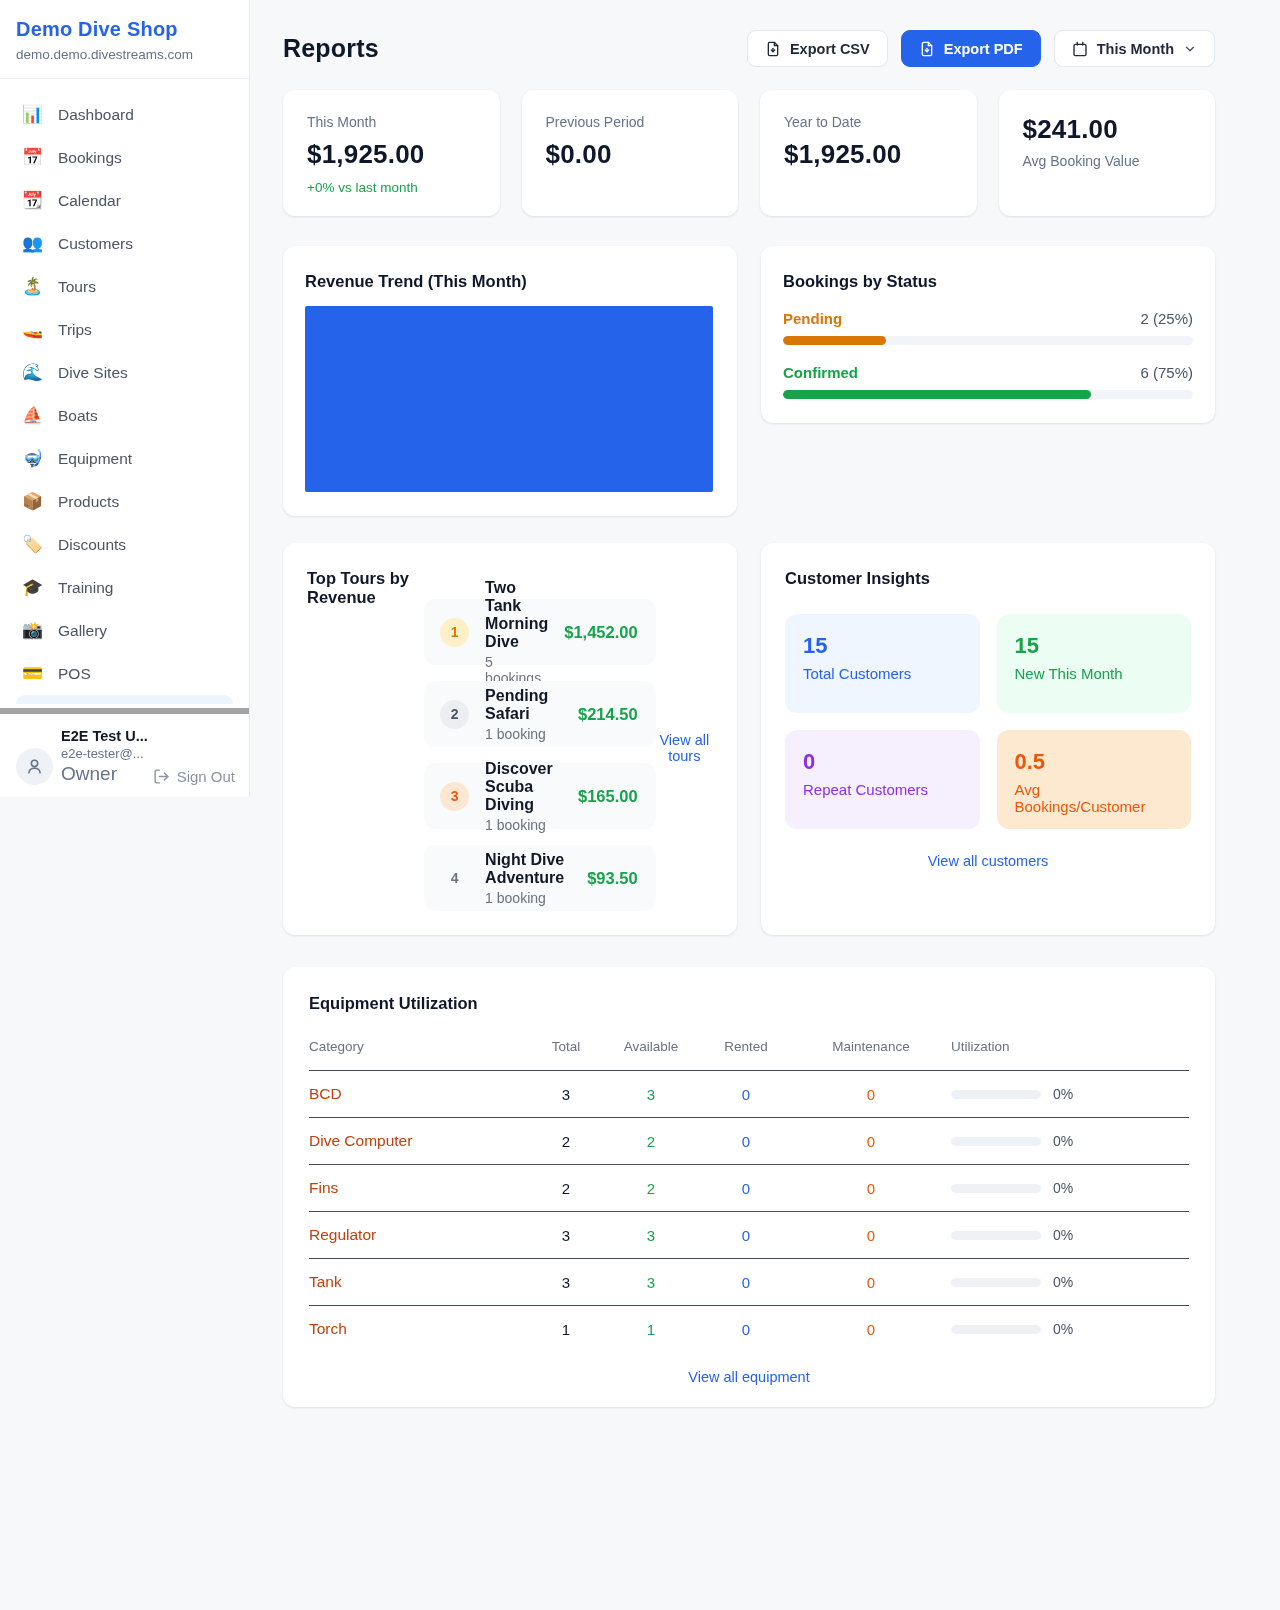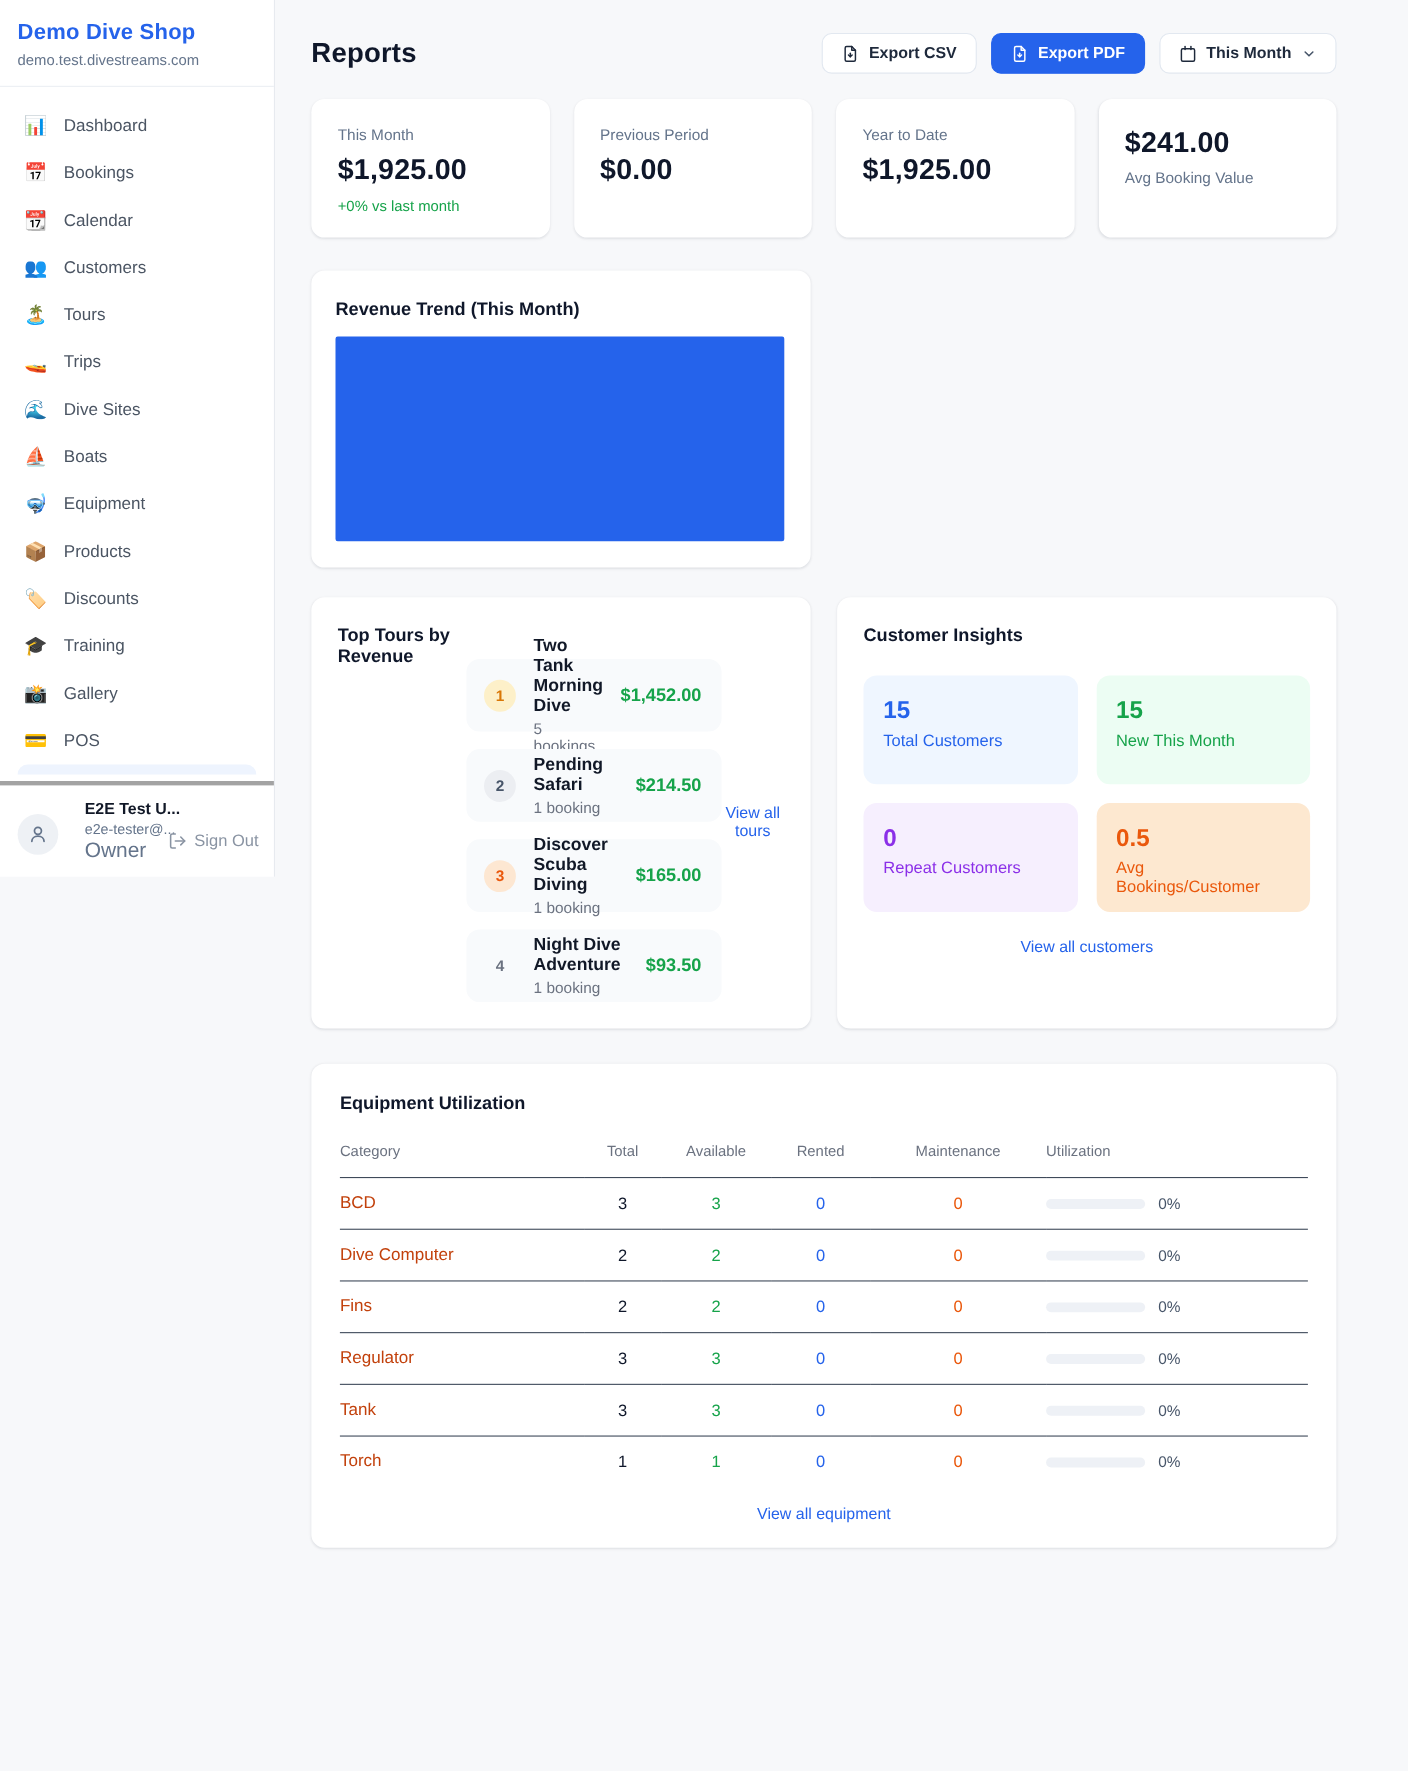--- a/index.html
+++ b/index.html
@@ -30,23 +30,23 @@
     height:43px; padding:0 14px; border-radius:10px;
     color:#4b5563; font-size:15.5px; cursor:pointer;
   }
   .nav-ic { width:22px; font-size:17px; text-align:center; line-height:1; }
   .nav-partial {
     height:9px; margin:0 8px; border-radius:10px 10px 0 0;
     background:#eef4fe;
   }
   .user-panel {
     margin-top:auto;
-    border-top:4px solid #a3a3a3;
+    border-top:6px solid #a3a3a3;
     padding:14px 14px 12px 16px;
-    display:flex; align-items:center; gap:24px;
+    display:flex; align-items:flex-end; gap:8px;
   }
   .avatar {
     width:37px; height:37px; border-radius:50%;
     background:#eef1f5; color:#64748b;
     display:flex; align-items:center; justify-content:center;
     flex:0 0 auto; margin-top:4px;
   }
   .user-meta { min-width:0; }
   .user-name { font-size:14.5px; font-weight:bold; color:#111827; white-space:nowrap; }
   .user-email { font-size:13px; color:#64748b; margin-top:2px; white-space:nowrap; }
@@ -167,21 +167,21 @@
   .col-rent { width:90px; } .col-maint { width:160px; }
 </style>
 </head>
 <body>
 
 <div class="app">
 
   <aside class="sidebar">
     <div class="sidebar-head">
       <div class="shop-name">Demo Dive Shop</div>
-      <div class="shop-domain">demo.test.divestreams.com</div>
+      <div class="shop-domain">demo.demo.divestreams.com</div>
     </div>
     <nav class="nav">
       <div class="nav-item">
         <span class="nav-ic">📊</span>
         <span>Dashboard</span>
       </div>
       <div class="nav-item">
         <span class="nav-ic">📅</span>
         <span>Bookings</span>
       </div>
@@ -313,20 +313,41 @@
         <div class="stat-value">$241.00</div>
         <div class="stat-label">Avg Booking Value</div>
       </div>
     </div>
 
     <div class="grid-2 row-charts">
       <div class="card revenue-card">
         <div class="card-title">Revenue Trend (This Month)</div>
         <div class="revenue-bar"></div>
       </div>
+      <div class="card status-card">
+        <div class="card-title">Bookings by Status</div>
+        <div class="status-row">
+          <div class="status-line">
+            <span class="status-label pending">Pending</span>
+            <span class="status-value">2 (25%)</span>
+          </div>
+          <div class="track">
+            <div class="fill pending" style="width: 25%;"></div>
+          </div>
+        </div>
+        <div class="status-row">
+          <div class="status-line">
+            <span class="status-label confirmed">Confirmed</span>
+            <span class="status-value">6 (75%)</span>
+          </div>
+          <div class="track">
+            <div class="fill confirmed" style="width: 75%;"></div>
+          </div>
+        </div>
+      </div>
     </div>
 
     <div class="grid-2 row-mid">
       <div class="card tours-card">
         <div class="card-title">Top Tours by Revenue</div>
         <div class="tour-list">
           <div class="tour-row">
             <span class="rank r1">1</span>
             <span>
               <div class="tour-name">Two Tank Morning Dive</div>

